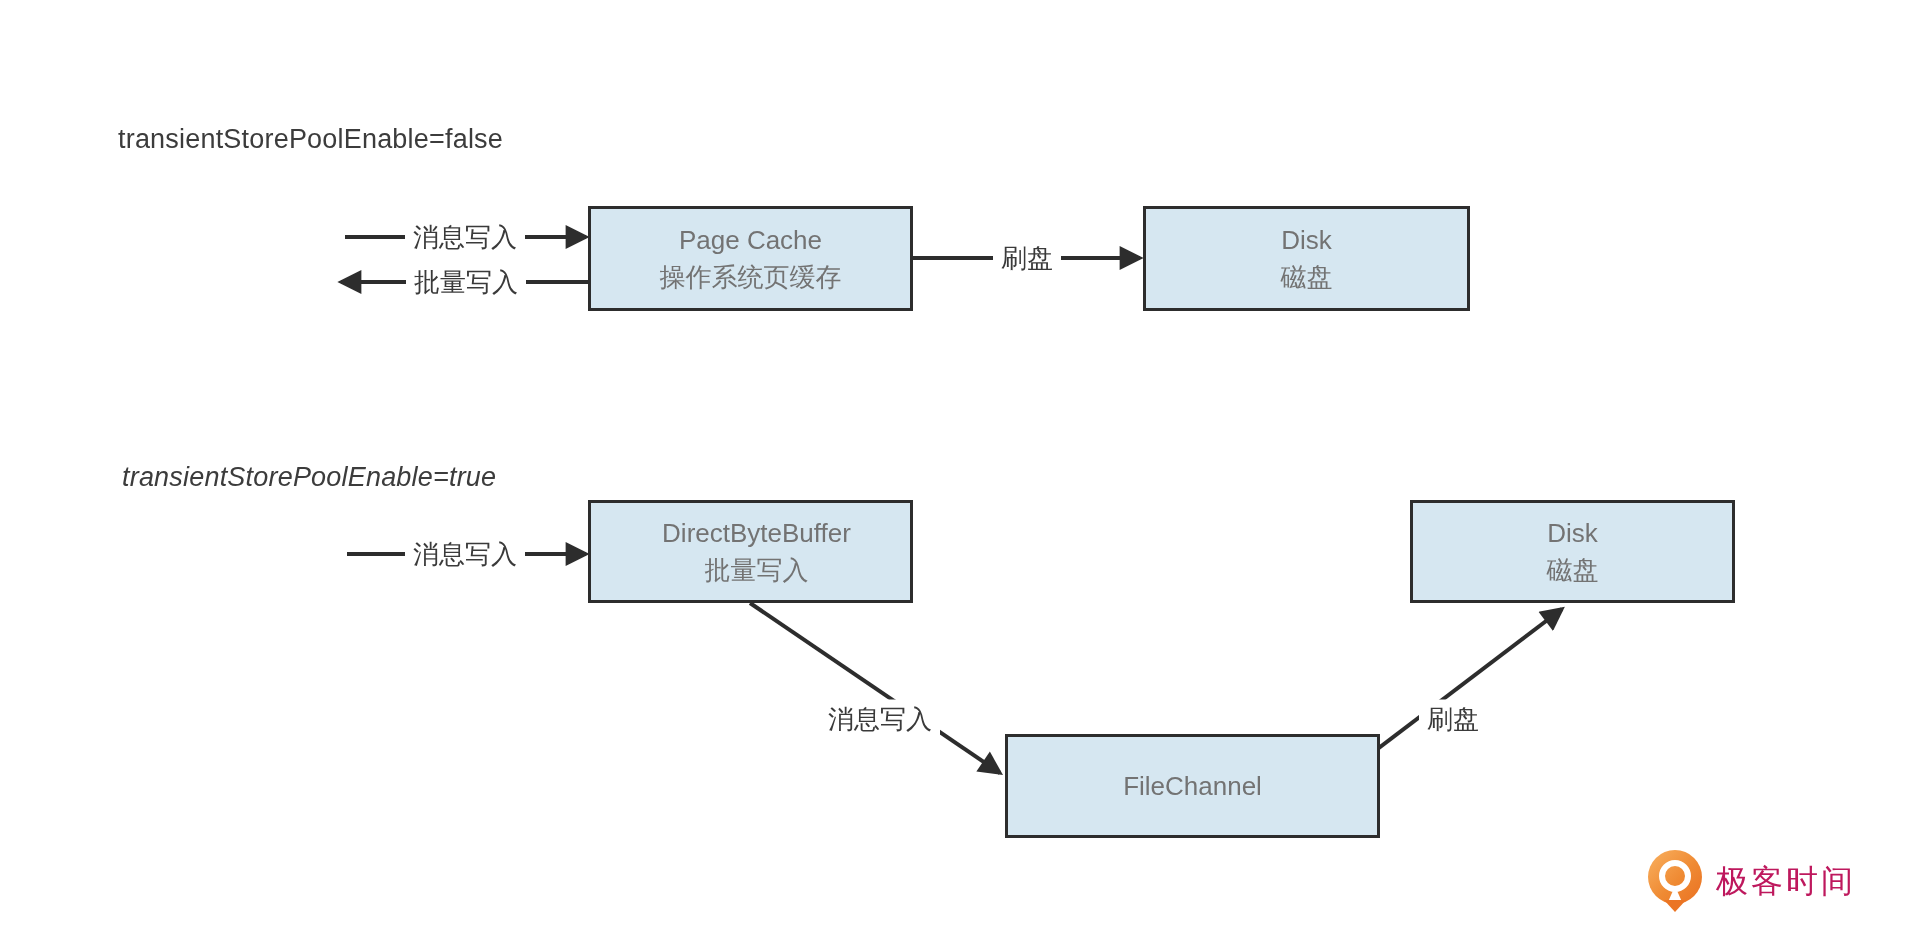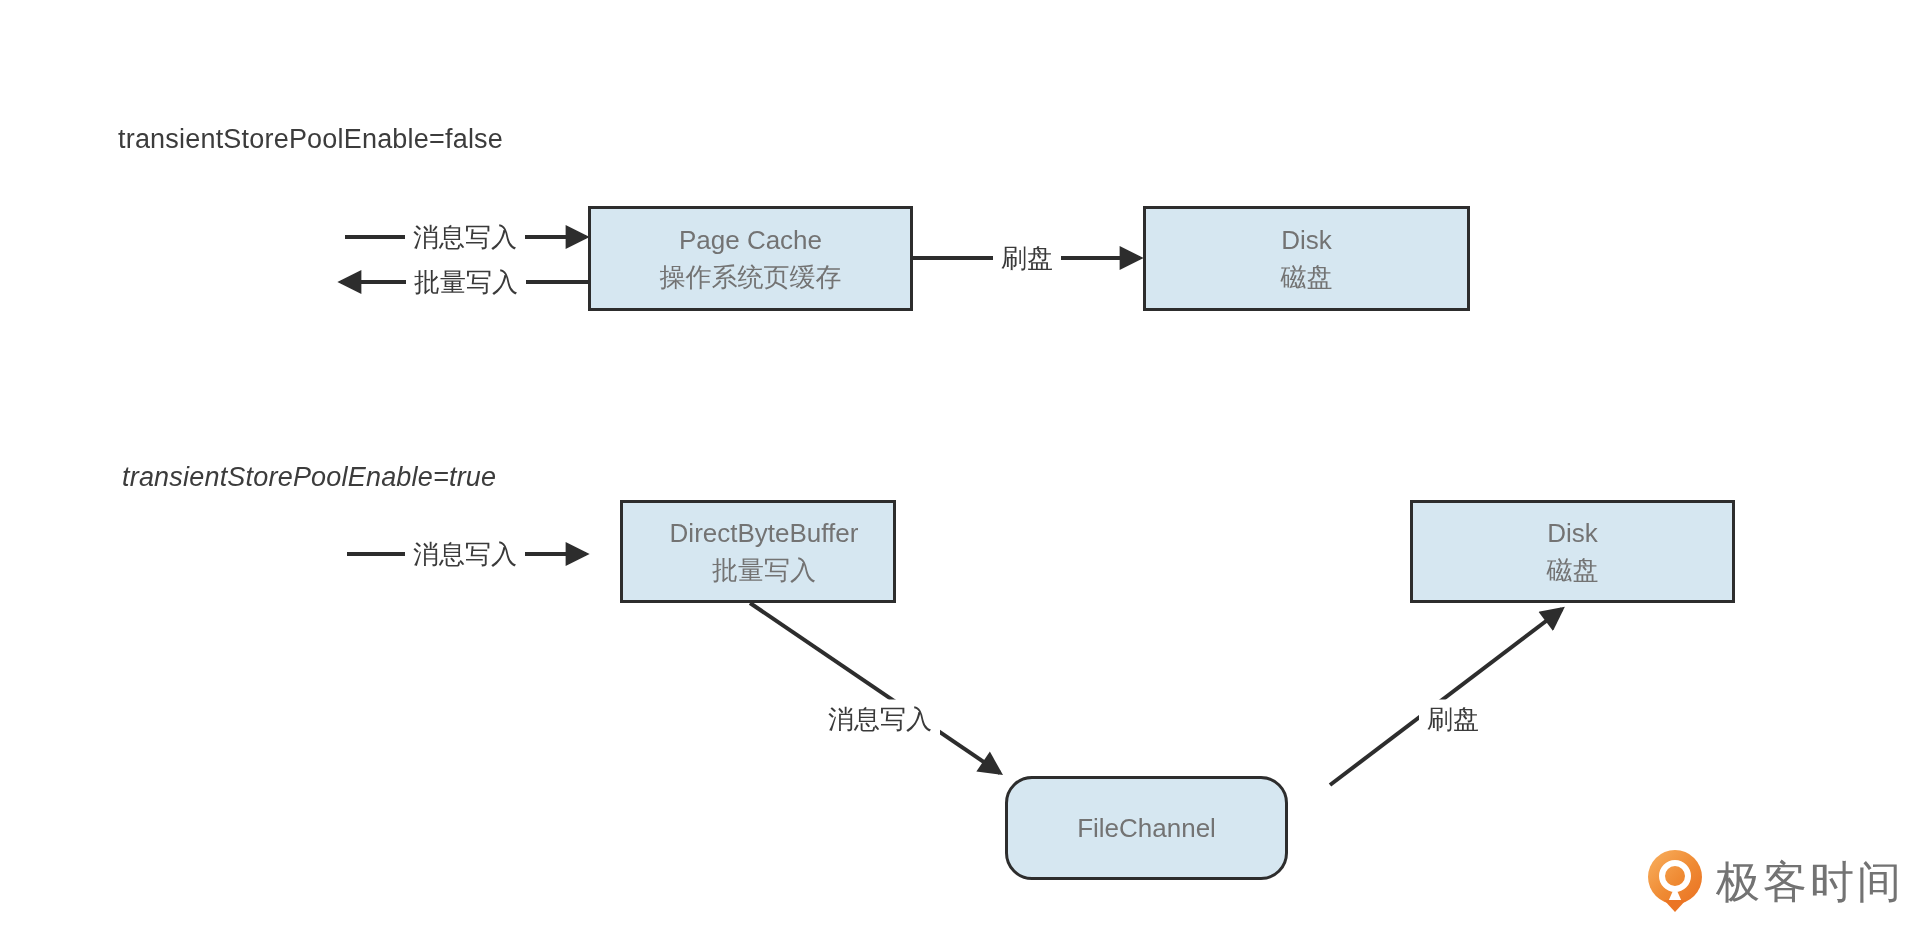--- a/index.html
+++ b/index.html
@@ -39,22 +39,22 @@
     background:#ffffff;
     padding:2px 8px;
     font-size:26px;
     color:#3a3a3a;
     white-space:nowrap;
   }
 
   
   #node-pagecache{left:588px;top:206px;width:325px;height:105px;}
   #node-disk1    {left:1143px;top:206px;width:327px;height:105px;}
-  #node-dbb      {left:620px;top:500px;width:276px;height:103px;padding-left:12px;}
-  #node-filechannel{left:1005px;top:776px;width:283px;height:104px;border-radius:27px;}
+  #node-dbb      {left:588px;top:500px;width:325px;height:103px;padding-left:12px;}
+  #node-filechannel{left:1005px;top:734px;width:375px;height:104px;}
   #node-disk2    {left:1410px;top:500px;width:325px;height:103px;}
 
   
   .brand{
     position:absolute;
     left:1648px;top:850px;
     display:flex;align-items:center;gap:14px;
   }
   .brand-icon{position:relative;width:54px;height:64px;}
   .brand-icon .bubble{
@@ -71,21 +71,21 @@
     border-left:7px solid transparent;border-right:7px solid transparent;
     border-bottom:16px solid #ffffff;
   }
   .brand-icon .tail{
     position:absolute;left:50%;bottom:2px;transform:translateX(-50%);
     width:0;height:0;
     border-left:11px solid transparent;border-right:11px solid transparent;
     border-top:12px solid #eb7524;
   }
   .brand-text{
-    font-size:44px;color:#737373;font-weight:500;letter-spacing:3px;white-space:nowrap;
+    font-size:32px;color:#be185d;font-weight:500;letter-spacing:3px;white-space:nowrap;
   }
 </style>
 </head>
 <body>
 
 <div id="canvas">
 
   <svg id="svg-layer" xmlns="http://www.w3.org/2000/svg">
     <defs>
       <marker id="arrow" viewBox="0 0 10 10" refX="8.5" refY="5" markerWidth="32" markerHeight="24" orient="auto" markerUnits="userSpaceOnUse">

